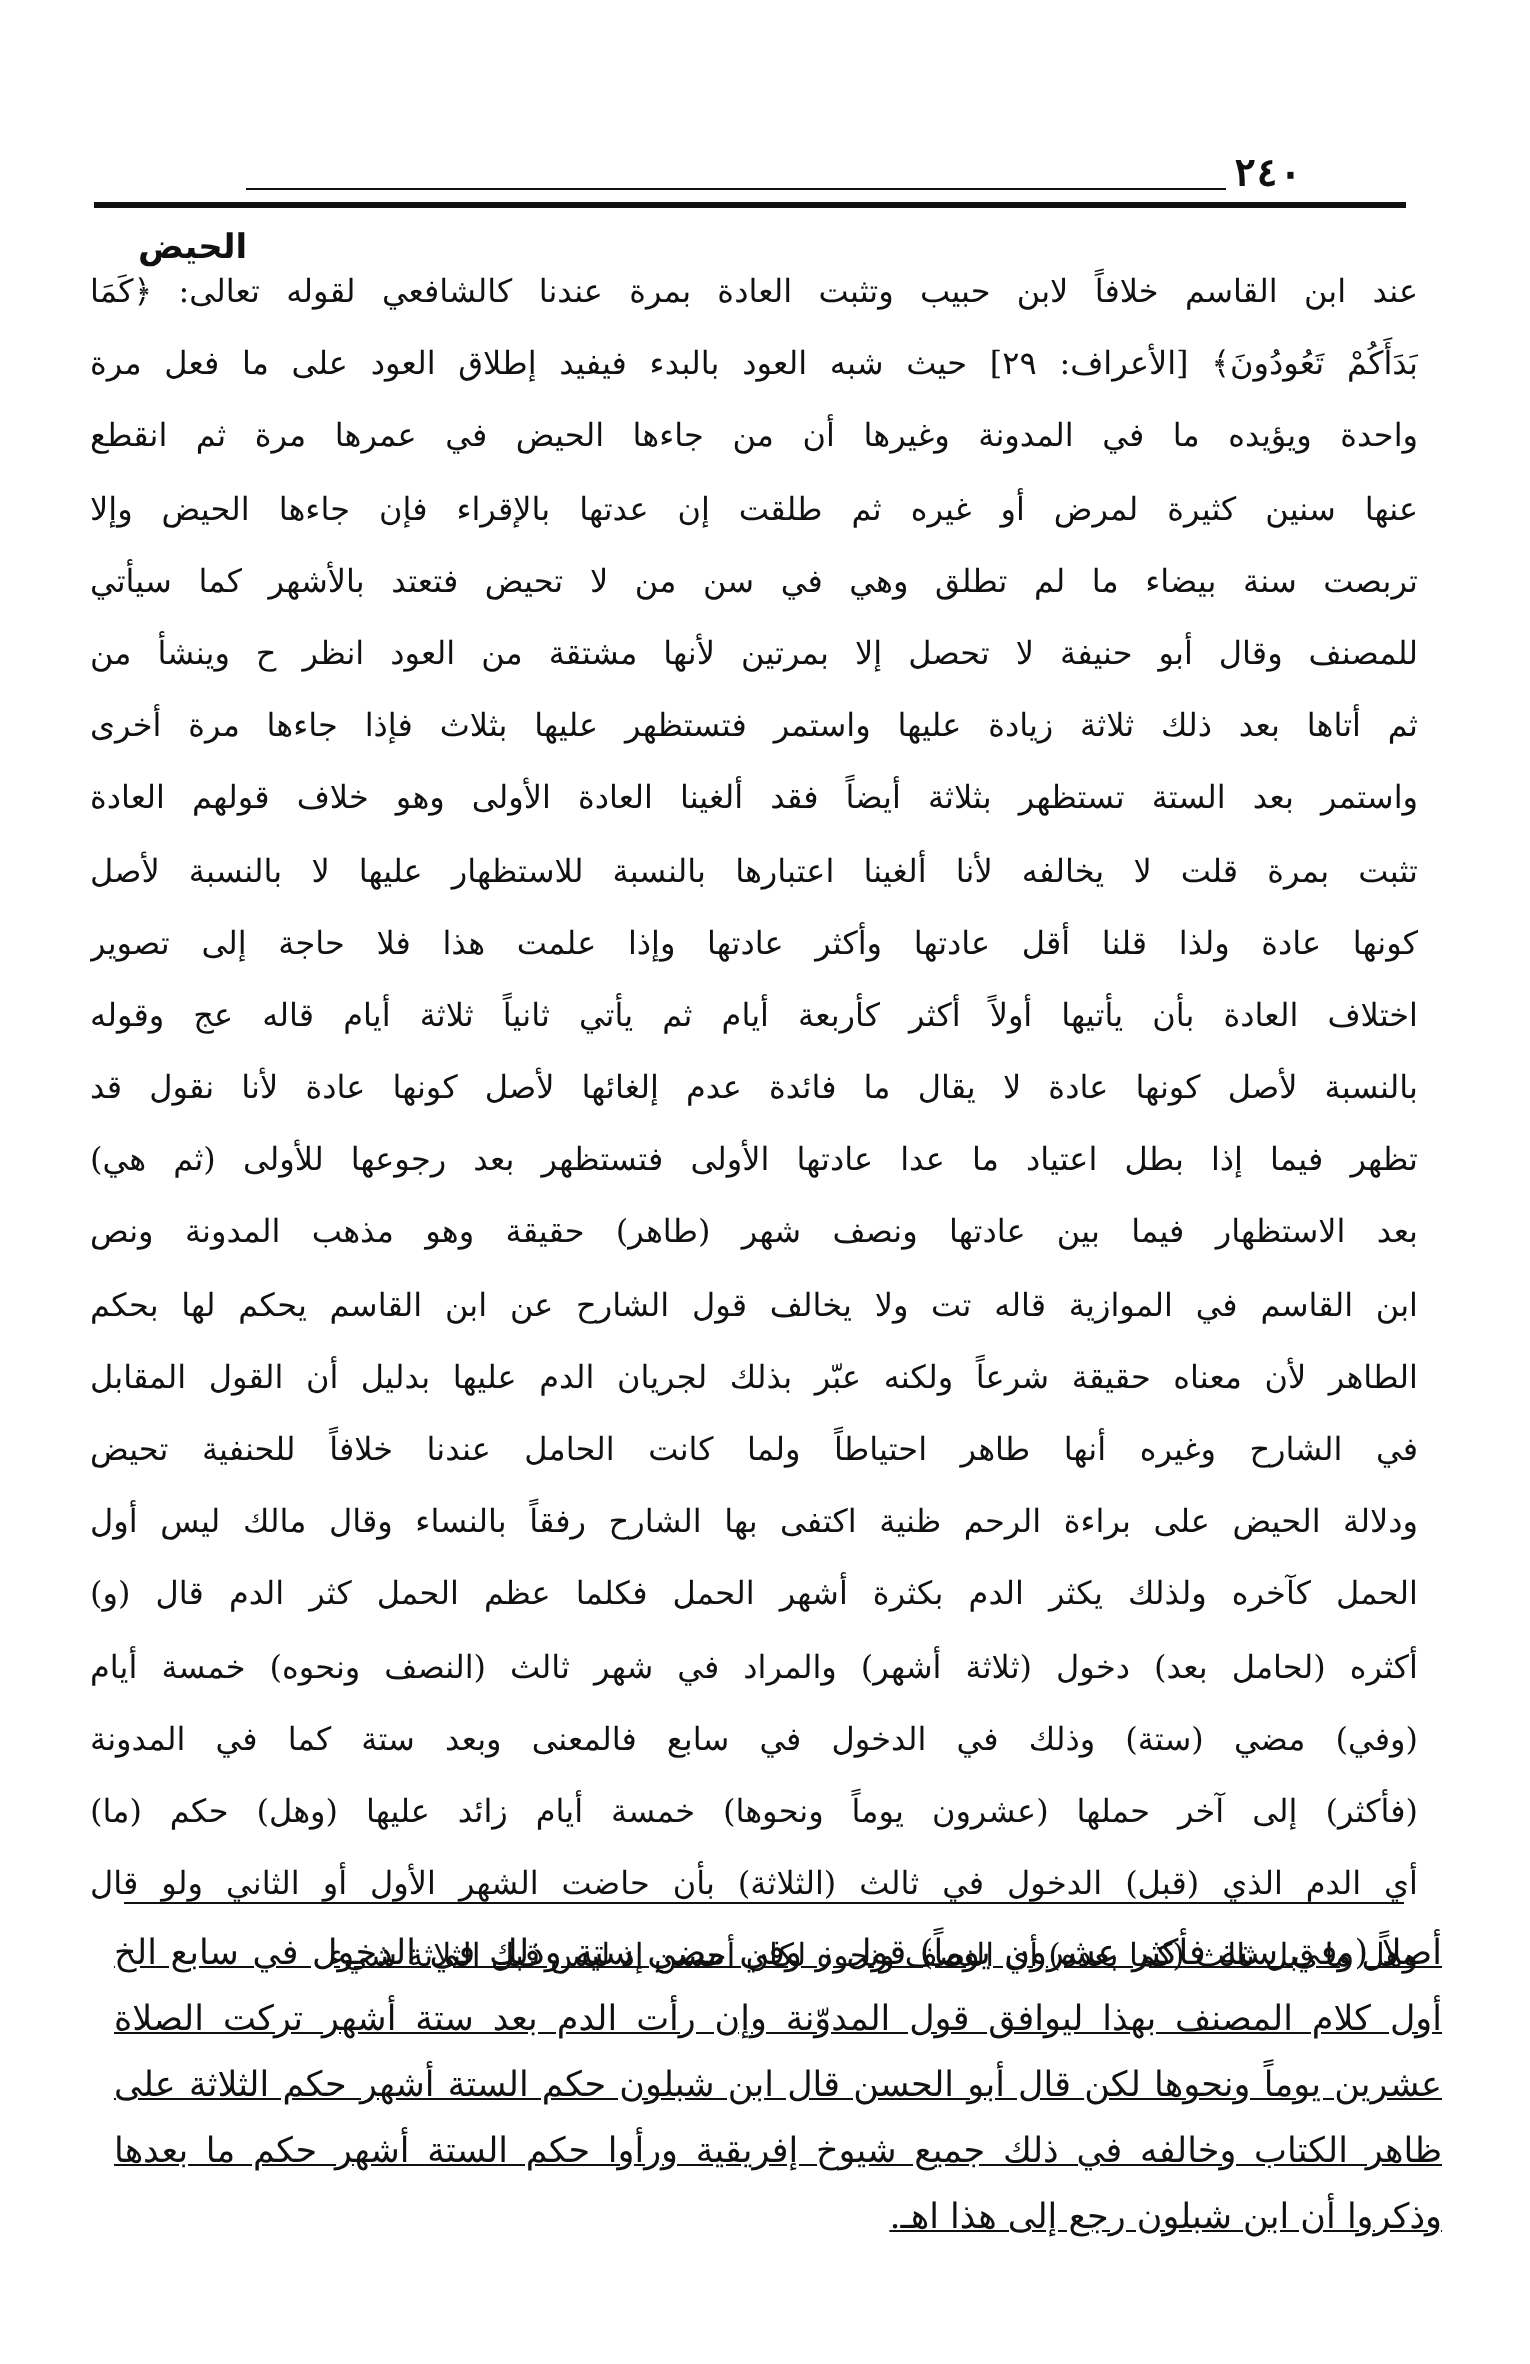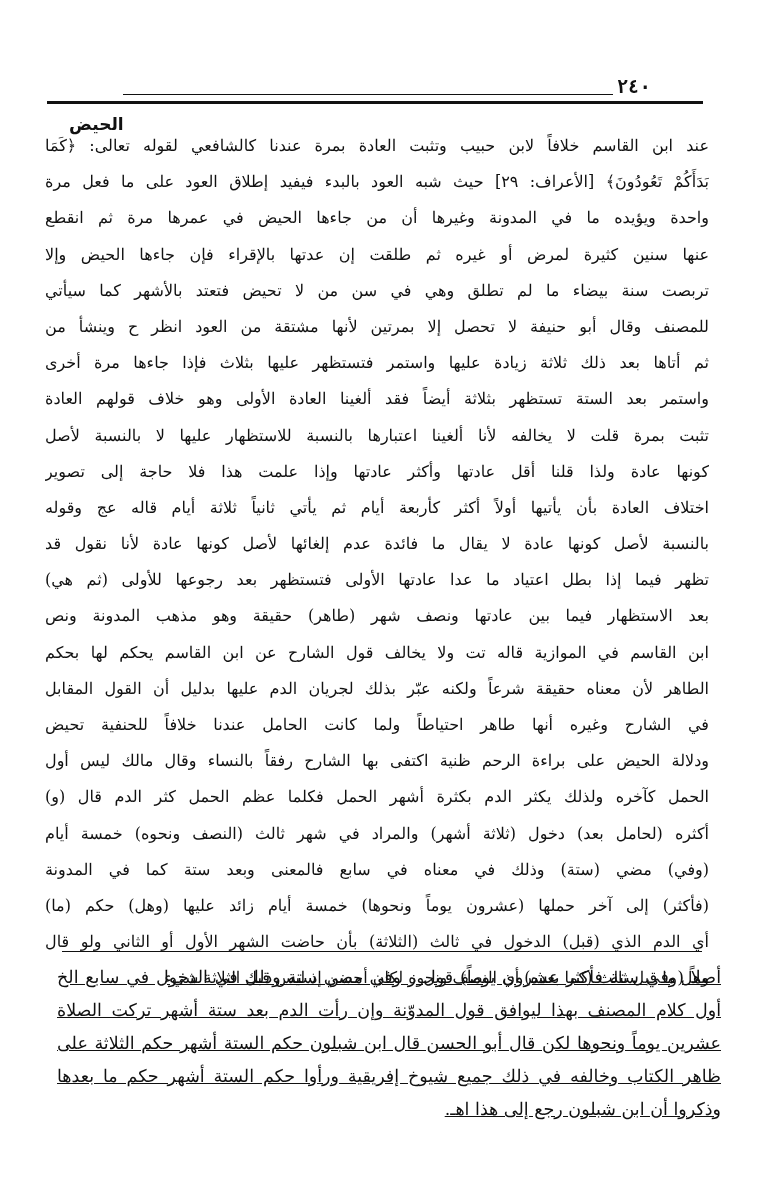--- a/index.html
+++ b/index.html
@@ -86,21 +86,21 @@
     <div class="line">اختلاف العادة بأن يأتيها أولاً أكثر كأربعة أيام ثم يأتي ثانياً ثلاثة أيام قاله عج وقوله</div>
     <div class="line">بالنسبة لأصل كونها عادة لا يقال ما فائدة عدم إلغائها لأصل كونها عادة لأنا نقول قد</div>
     <div class="line">تظهر فيما إذا بطل اعتياد ما عدا عادتها الأولى فتستظهر بعد رجوعها للأولى (ثم هي)</div>
     <div class="line">بعد الاستظهار فيما بين عادتها ونصف شهر (طاهر) حقيقة وهو مذهب المدونة ونص</div>
     <div class="line">ابن القاسم في الموازية قاله تت ولا يخالف قول الشارح عن ابن القاسم يحكم لها بحكم</div>
     <div class="line">الطاهر لأن معناه حقيقة شرعاً ولكنه عبّر بذلك لجريان الدم عليها بدليل أن القول المقابل</div>
     <div class="line">في الشارح وغيره أنها طاهر احتياطاً ولما كانت الحامل عندنا خلافاً للحنفية تحيض</div>
     <div class="line">ودلالة الحيض على براءة الرحم ظنية اكتفى بها الشارح رفقاً بالنساء وقال مالك ليس أول</div>
     <div class="line">الحمل كآخره ولذلك يكثر الدم بكثرة أشهر الحمل فكلما عظم الحمل كثر الدم قال (و)</div>
     <div class="line">أكثره (لحامل بعد) دخول (ثلاثة أشهر) والمراد في شهر ثالث (النصف ونحوه) خمسة أيام</div>
-    <div class="line">(وفي) مضي (ستة) وذلك في معناه في سابع فالمعنى وبعد ستة كما في المدونة</div>
+    <div class="line">(وفي) مضي (ستة) وذلك في الدخول في سابع فالمعنى وبعد ستة كما في المدونة</div>
     <div class="line">(فأكثر) إلى آخر حملها (عشرون يوماً ونحوها) خمسة أيام زائد عليها (وهل) حكم (ما)</div>
     <div class="line">أي الدم الذي (قبل) الدخول في ثالث (الثلاثة) بأن حاضت الشهر الأول أو الثاني ولو قال</div>
     <div class="line last">وهل ما قبل ثالث (كما بعده) أي النصف ونحوه لكان أحسن إذ ليس قبل الثلاثة شيء</div>
   </div>
 
   <div class="fn-rule"></div>
 
   <div class="footnotes">
     <div class="fn-line">أصلاً (وفي ستة فأكثر عشرون يوماً) قول ز وفي مضي ستة وذلك في الدخول في سابع الخ</div>
     <div class="fn-line">أول كلام المصنف بهذا ليوافق قول المدوّنة وإن رأت الدم بعد ستة أشهر تركت الصلاة</div>

